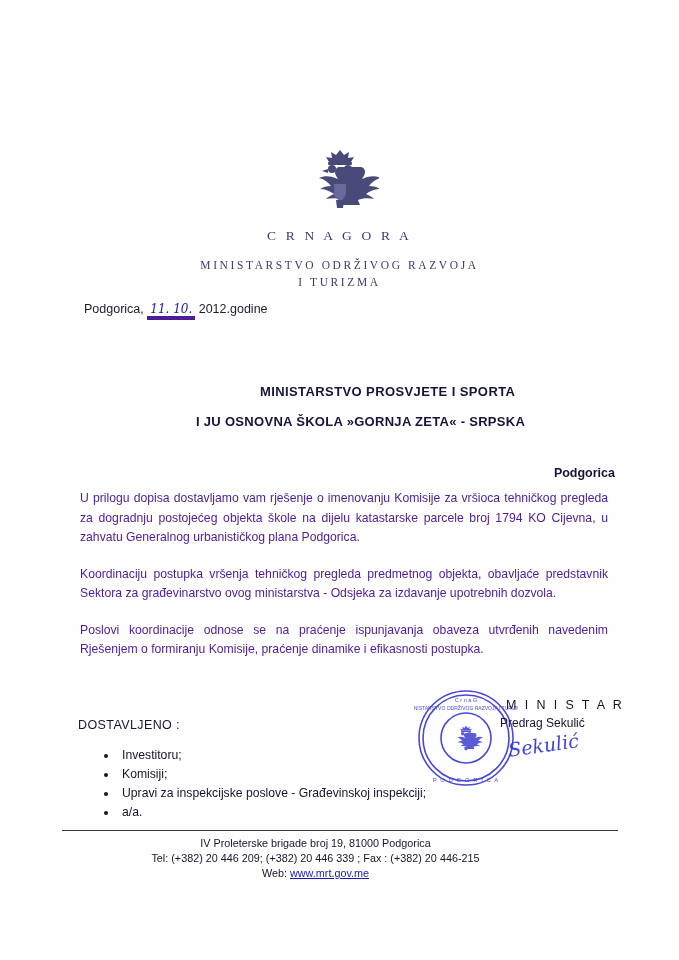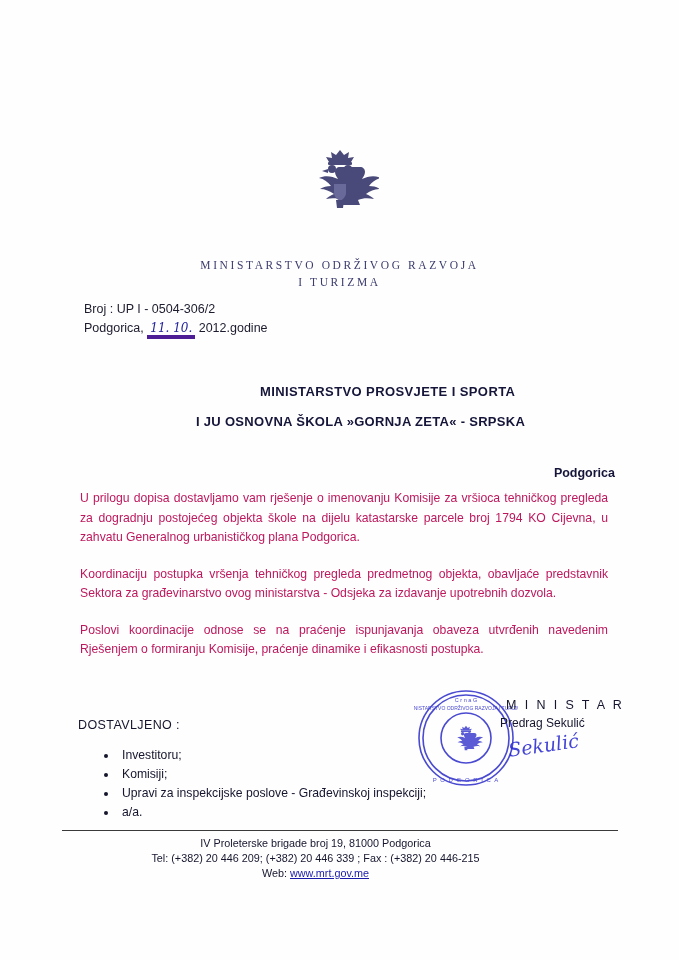--- a/index.html
+++ b/index.html
@@ -111,21 +111,21 @@
 
   
   .body {
     position: absolute;
     left: 80px;
     top: 489px;
     width: 528px;
     font-size: 12.2px;
     line-height: 19.5px;
     text-align: justify;
-    color: #be185d;
+    color: #4c1d95;
   }
   .body p { margin: 0 0 17px 0; }
   .body p.tight { margin-bottom: 0; }
 
   
   .minister {
     position: absolute;
     left: 506px;
     top: 698px;
     font-size: 12.5px;
@@ -226,27 +226,27 @@
           <path d="M51 21 l6 2 -6 2z"></path>
 
           <path d="M33 36 h12 v9 c0 5 -6 8 -6 8 c0 0 -6 -3 -6 -8z" fill="#6a6a9a"></path>
 
           <path d="M35 52 h8 l-1 8 h-6z"></path>
         </g>
       </svg>
     </span>
   </div>
 
+  <div class="country">C R N A   G O R A</div>
   <div class="ministry">
     <div>MINISTARSTVO ODRŽIVOG RAZVOJA</div>
     <div>I TURIZMA</div>
   </div>
 
   <div class="ref">
-    <div>Broj : UP I - 0504-306/2</div>
     <div class="line2">
       <span>Podgorica,</span>
       <span class="handwrite">11. 10.</span>
       <span>2012.godine</span>
     </div>
   </div>
 
   <div class="addr1">MINISTARSTVO PROSVJETE I SPORTA</div>
   <div class="addr2">I  JU OSNOVNA ŠKOLA »GORNJA ZETA« - SRPSKA</div>
   <div class="city">Podgorica</div>

